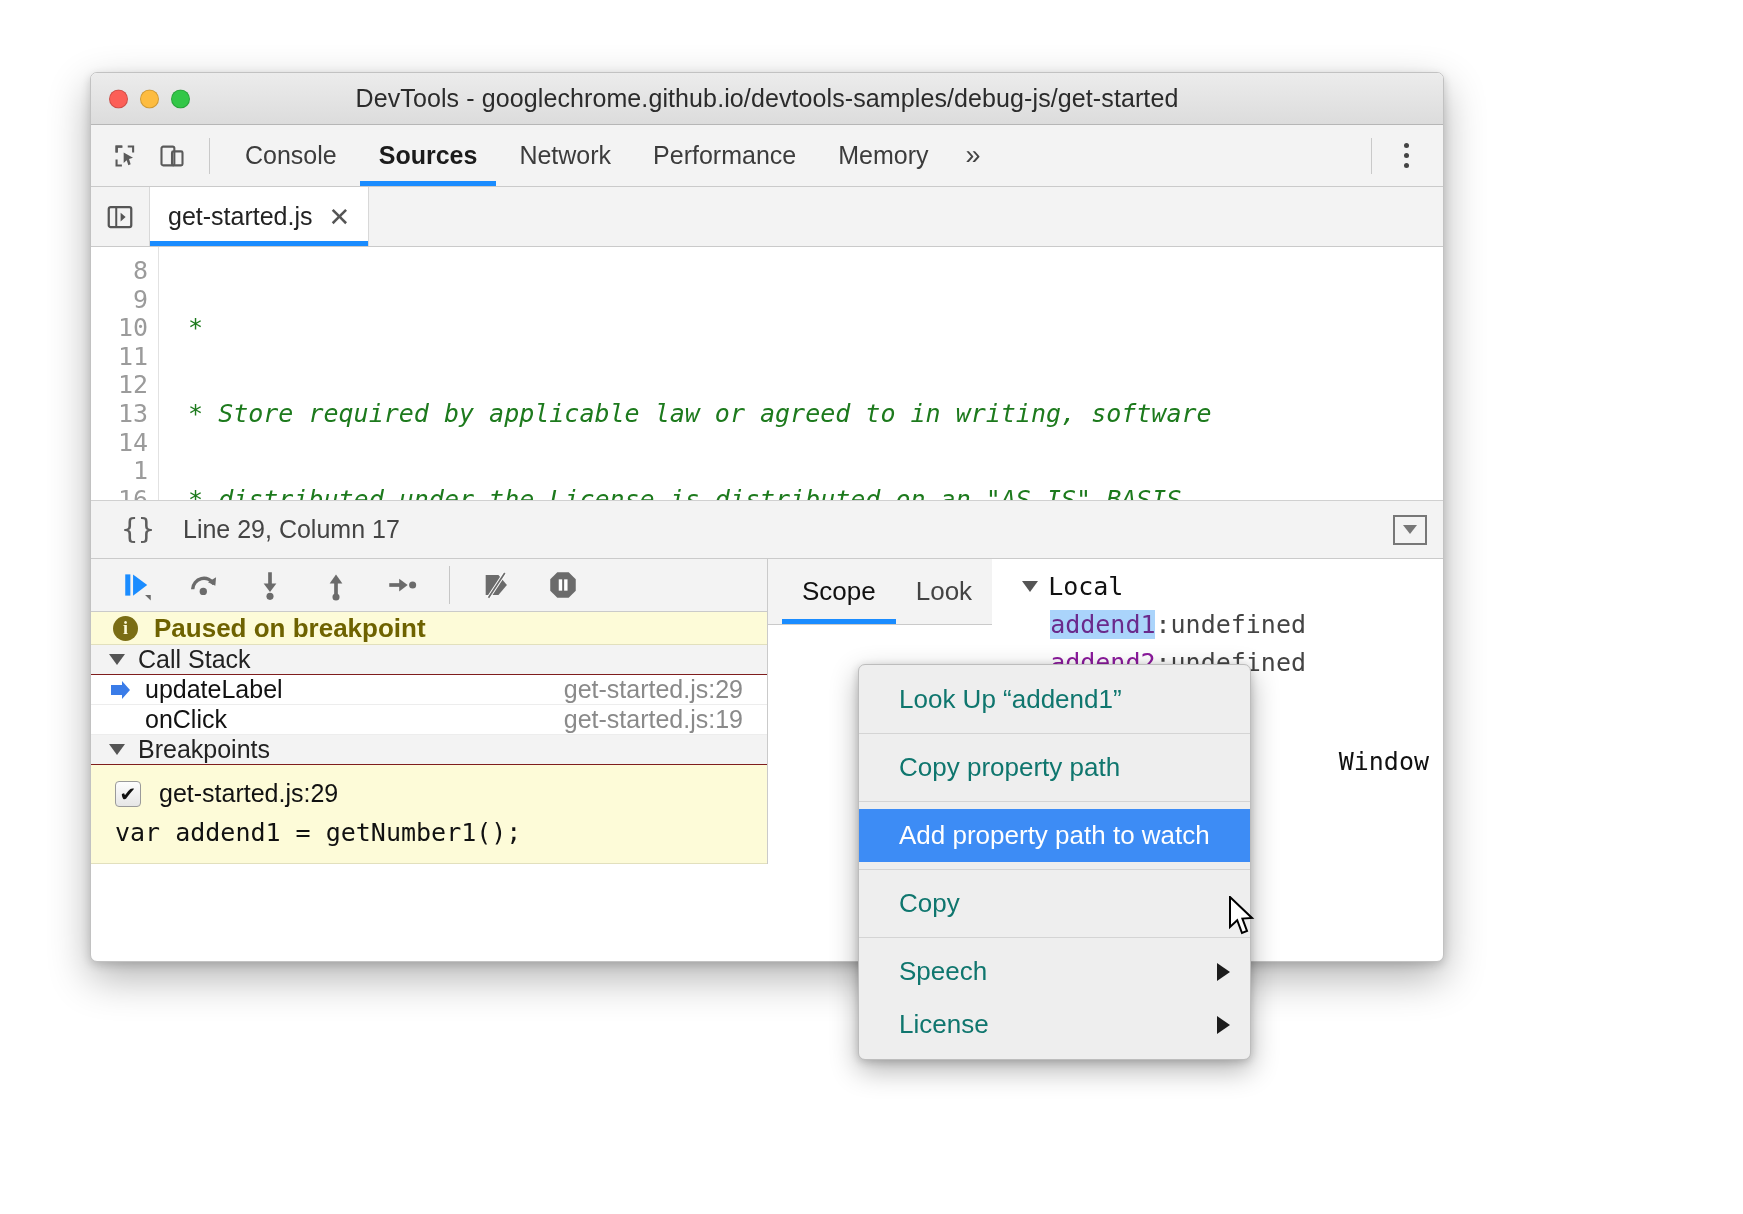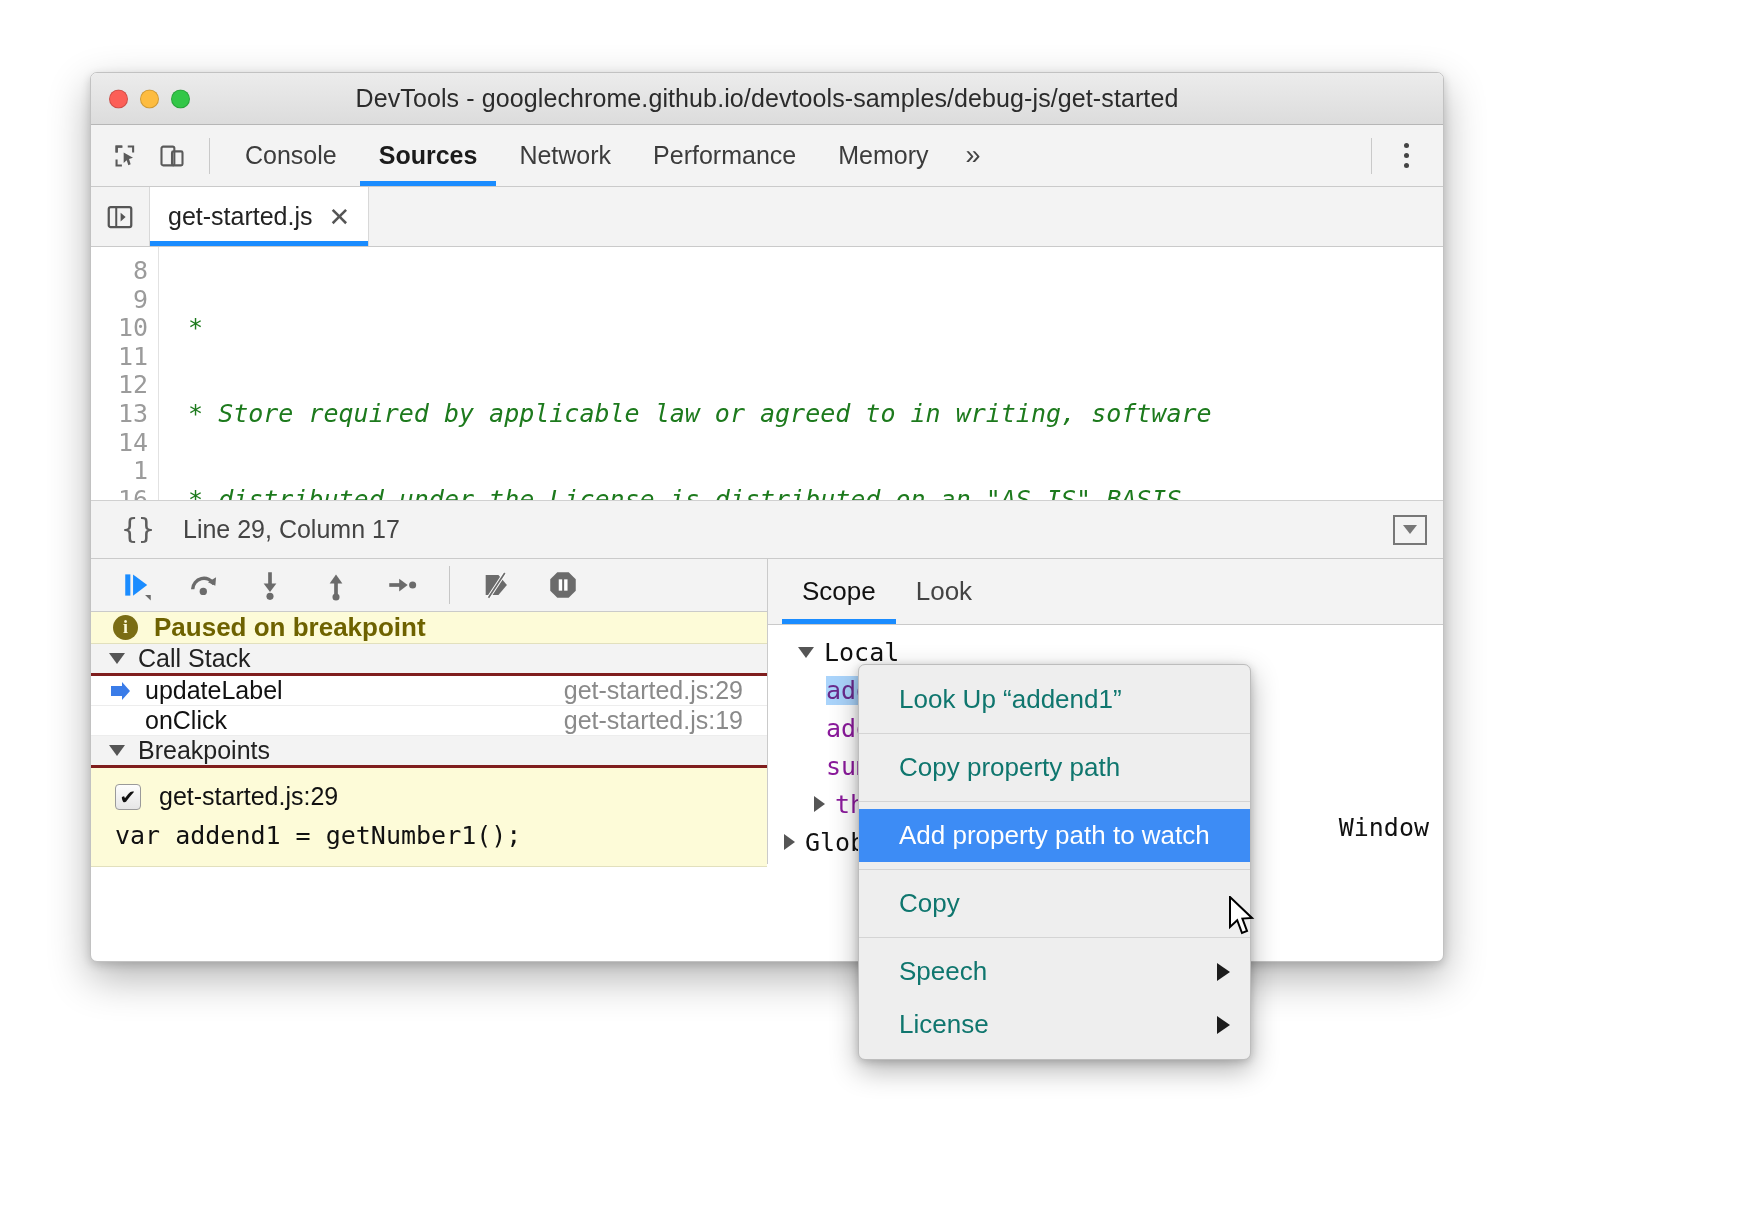--- a/index.html
+++ b/index.html
@@ -131,21 +131,21 @@
   }
   .braces { font-family: "DejaVu Sans Mono", monospace; font-size: 28px; color: #5d5d5d; width: 62px; text-align: center;}
   .linecol { font-size: 25px; color: #444; margin-left: 14px; }
   .statusbar-right { margin-left: auto; }
   .boxicon { width: 34px; height: 30px; border: 2px solid #777; display: flex; align-items: center; justify-content: center; }
   .boxicon span { border-left: 7px solid transparent; border-right: 7px solid transparent; border-top: 9px solid #777; display:block; }
 
   
   .debug-area { display: flex; height: 305px; }
   .left-pane { width: 677px; border-right: 1px solid #cacaca; background: #fff; display: flex; flex-direction: column; }
-  .right-pane { flex: 1; background: #fff; display: flex; flex-direction: column; }
+  .right-pane { flex: 1; background: #fff; display: flex; flex-direction: row; }
 
   .dbg-toolbar {
     height: 66px; background: #f3f3f3;
     border-bottom: 1px solid #cacaca;
     display: flex; align-items: center; padding-left: 16px; gap: 4px;
   }
   .dbg-btn { width: 62px; height: 52px; display: flex; align-items: center; justify-content: center; }
   .dbg-sep { width: 1px; height: 38px; background: #c6c6c6; margin: 0 12px; }
 
   .paused-banner {
@@ -156,21 +156,21 @@
   }
   .info-circle {
     width: 25px; height: 25px; border-radius: 50%;
     background: #7a6d14; color: #fdfbd8;
     font-size: 18px; font-weight: bold;
     display: flex; align-items: center; justify-content: center;
     font-family: "Liberation Serif", serif;
   }
   .section-head {
     height: 54px; background: #f3f3f3;
-    border-bottom: 3px solid #7f1d1d;
+    border-bottom: 1px solid #7f1d1d;
     display: flex; align-items: center; gap: 13px;
     padding-left: 18px;
     font-size: 25px; color: #222;
   }
   .tri-down { width: 0; height: 0; border-left: 8px solid transparent; border-right: 8px solid transparent; border-top: 11px solid #555; }
 
   .stack-row {
     height: 47px; display: flex; align-items: center;
     padding: 0 24px 0 18px;
     font-size: 25px; color: #111;

